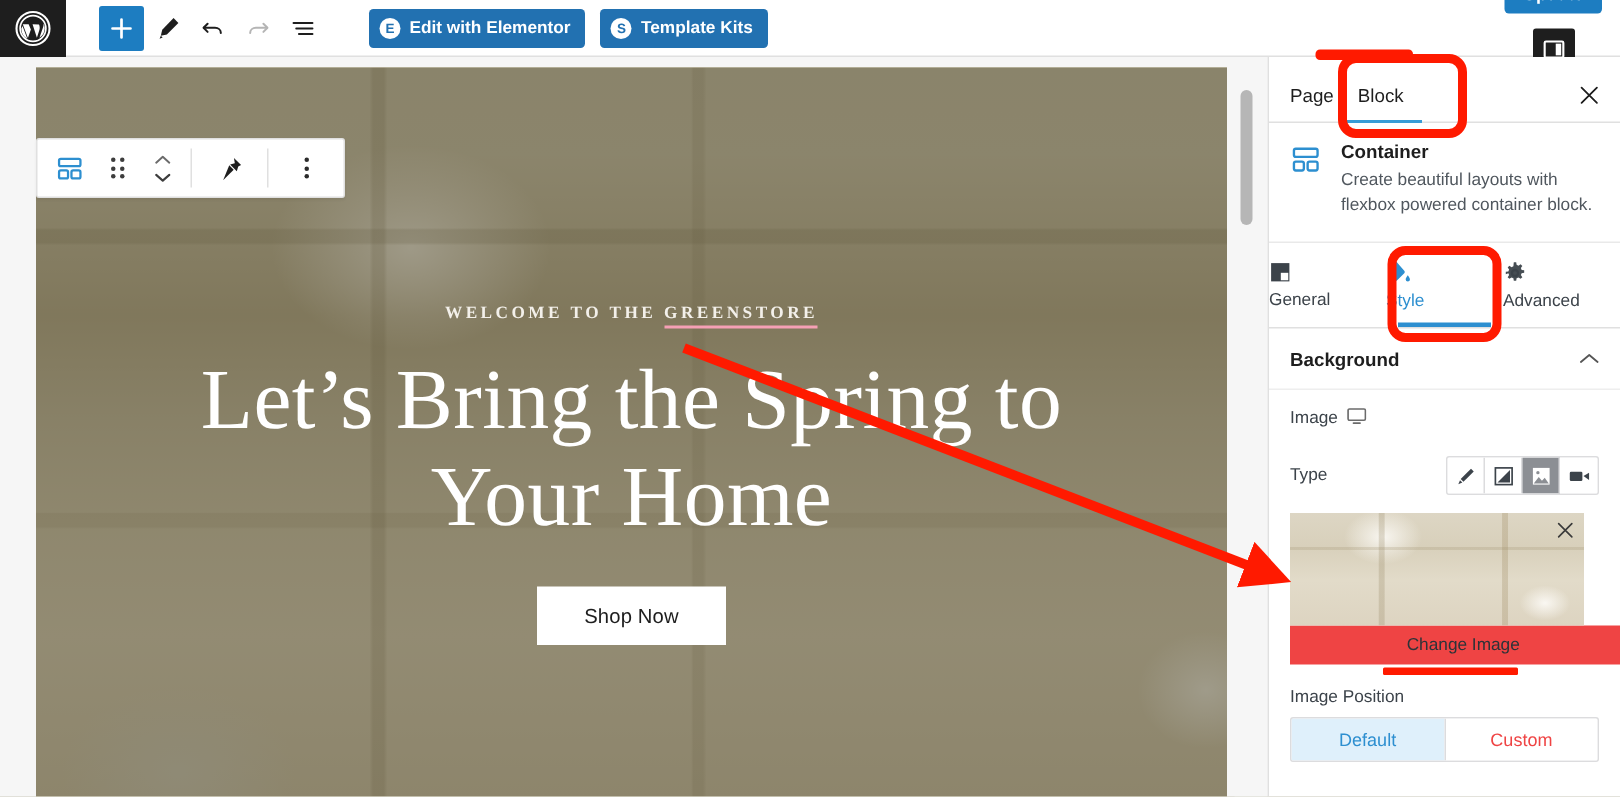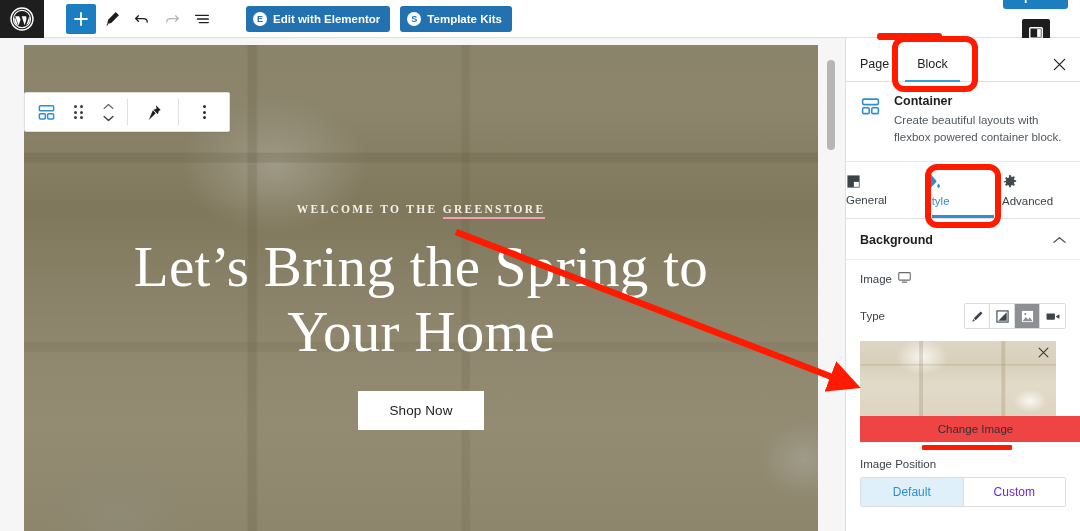--- a/index.html
+++ b/index.html
@@ -166,21 +166,21 @@
 
   .panel-tabs {
     height: 44px; display: flex; align-items: flex-end;
     border-bottom: 1px solid #e0e0e0; position: relative;
   }
   .ptab {
     padding: 0 0 10px 0; font-size: 12.5px; color: #1e1e1e; font-weight: 400;
     position: relative;
   }
   .ptab.page { margin-left: 14px; }
-  .ptab.block { margin-left: 28px; }
+  .ptab.block { margin-left: 16px; }
   .ptab.active::after {
     content: ""; position: absolute; left: -12px; right: -12px; bottom: -1px;
     height: 2.5px; background: #3a9cd6;
   }
   .panel-close {
     position: absolute; right: 14px; bottom: 7px; font-size: 15px; color: #1e1e1e;
   }
 
   .block-info {
     display: flex; gap: 10px; padding: 12px 14px 16px 14px;
@@ -245,21 +245,21 @@
   .change-img {
     width: 231px; height: 26px; background: #ef4444;
     display: flex; align-items: center; justify-content: center;
     font-size: 11.5px; color: #2c3338;
   }
 
   .pos-label { padding: 16px 14px 7px 14px; font-size: 11.5px; color: #3c434a; }
   .pos-group { display: flex; margin: 0 14px; border: 1px solid #dcdcde; border-radius: 2px; overflow: hidden; }
   .pos-btn {
     flex: 1; height: 28px; display: flex; align-items: center; justify-content: center;
-    font-size: 12px; color: #6d28d9; background: #fff;
+    font-size: 12px; color: #ef4444; background: #fff;
   }
   .pos-btn.active { background: #dff0fb; color: #2d8fd0; }
   .pos-btn + .pos-btn { border-left: 1px solid #dcdcde; }
 
   
   .anno { position: absolute; z-index: 50; pointer-events: none; }
   .anno-box {
     border: 6px solid #ff1a00; border-radius: 12px;
   }
   .anno-underline { background: #ff1a00; border-radius: 1px; }

